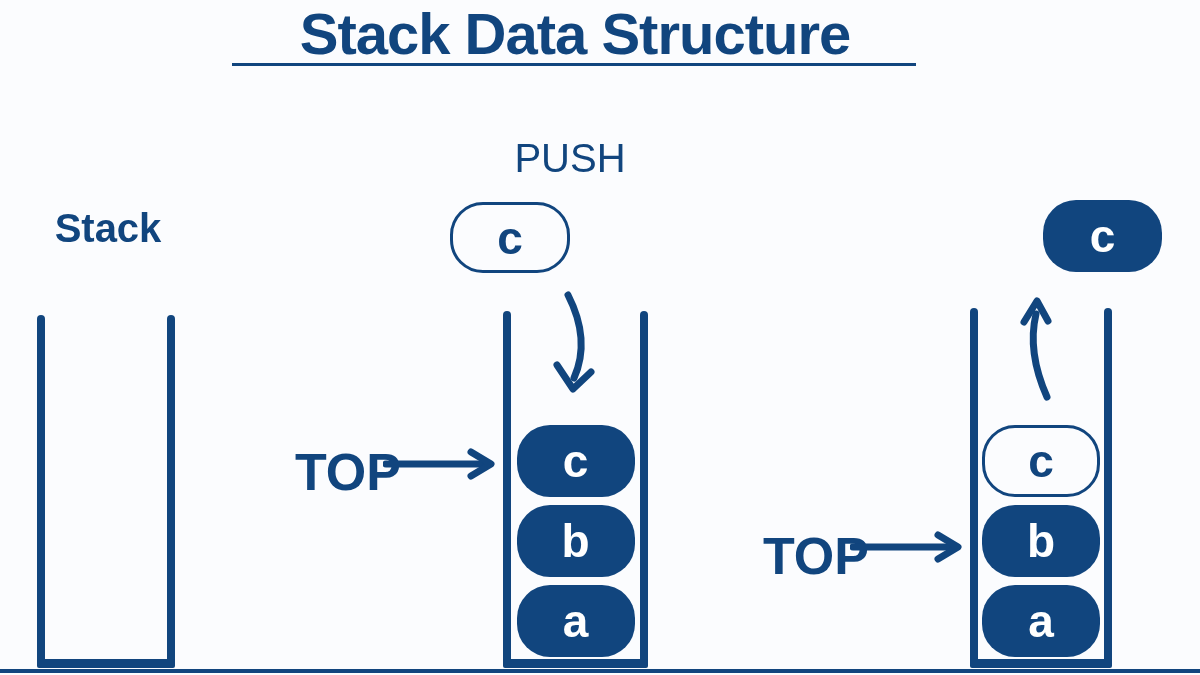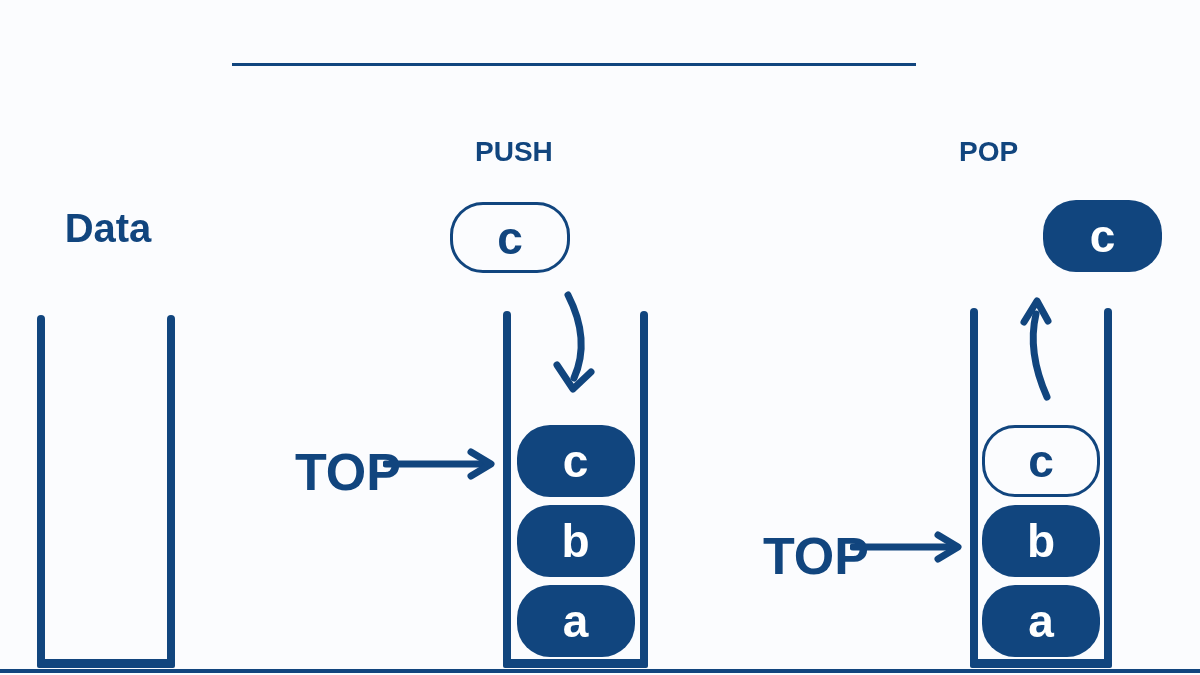--- a/index.html
+++ b/index.html
@@ -23,22 +23,22 @@
     text-align:center;font-size:58px;font-weight:700;letter-spacing:-1px;
     color:var(--primary);
   }
   .title-underline{
     position:absolute;left:232px;top:63px;width:684px;height:3px;
     background:var(--primary);
   }
 
   
   .op-label{
-    position:absolute;font-size:28px;font-weight:700;color:var(--primary);
-    text-align:left;letter-spacing:0px;
+    position:absolute;font-size:40px;font-weight:400;color:var(--primary);
+    text-align:center;letter-spacing:0px;
   }
   .op-label.push{left:475px;top:136px;width:190px;}
   .op-label.pop{left:959px;top:136px;width:163px;}
   .empty-label{
     position:absolute;left:18px;top:198px;width:180px;
     font-size:40px;font-weight:700;text-align:center;line-height:60px;
   }
   .empty-label span{display:block;}
   .top-label{
     position:absolute;font-size:52px;font-weight:700;color:var(--primary);
@@ -95,24 +95,25 @@
   .bottom-line{
     position:absolute;left:0;top:669px;width:1200px;height:4px;
     background:var(--primary);
   }
 </style>
 </head>
 <body>
 
 <div class="canvas">
 
+  <h1 class="page-title">Stack Data Structure</h1>
   <div class="title-underline"></div>
 
   <div class="empty-label">
-    <span>Data</span>
+    <span>Stack</span>
   </div>
   <div class="stack-container empty">
     <div class="wall left"></div>
     <div class="wall right"></div>
     <div class="base"></div>
   </div>
 
   <div class="op-label push">PUSH</div>
 
   <div class="block outlined push-incoming">c</div>
@@ -132,21 +133,20 @@
     <div class="wall left"></div>
     <div class="wall right"></div>
     <div class="base"></div>
     <div class="blocks">
       <div class="block filled">c</div>
       <div class="block filled">b</div>
       <div class="block filled">a</div>
     </div>
   </div>
 
-  <div class="op-label pop">POP</div>
 
   <div class="block filled pop-outgoing">c</div>
 
   <svg class="arrow pop-curve" width="60" height="120" viewBox="0 0 60 120">
     <path d="M 42 107 Q 22 62 31 24" stroke-width="7"></path>
     <polyline points="19,32 32,11 43,31" stroke-width="7"></polyline>
   </svg>
 
   <div class="top-label pop">TOP</div>
   <svg class="arrow top-pop" width="115" height="32" viewBox="0 0 115 32">

